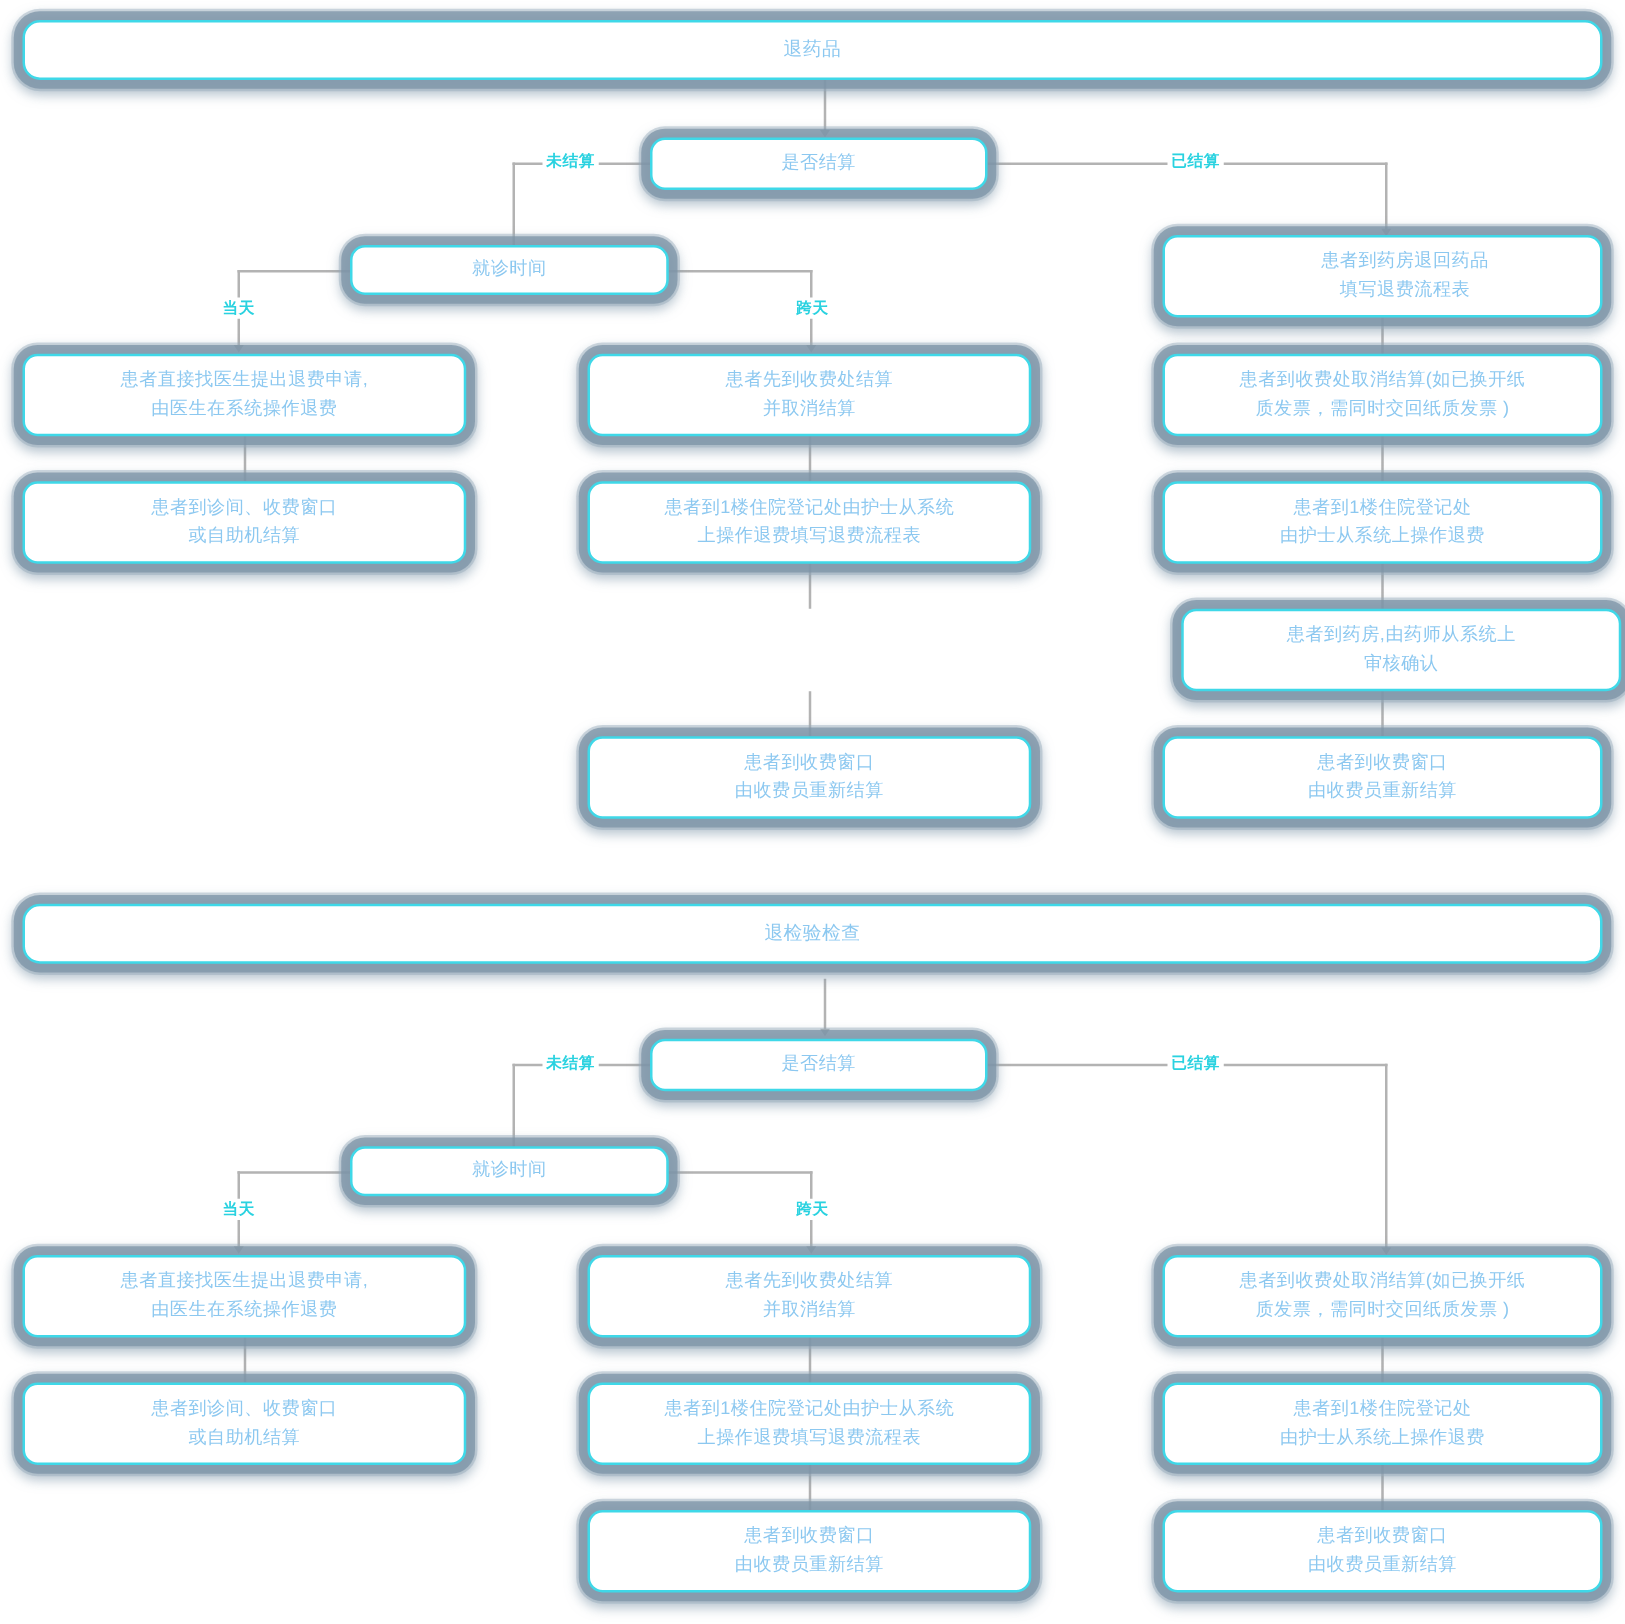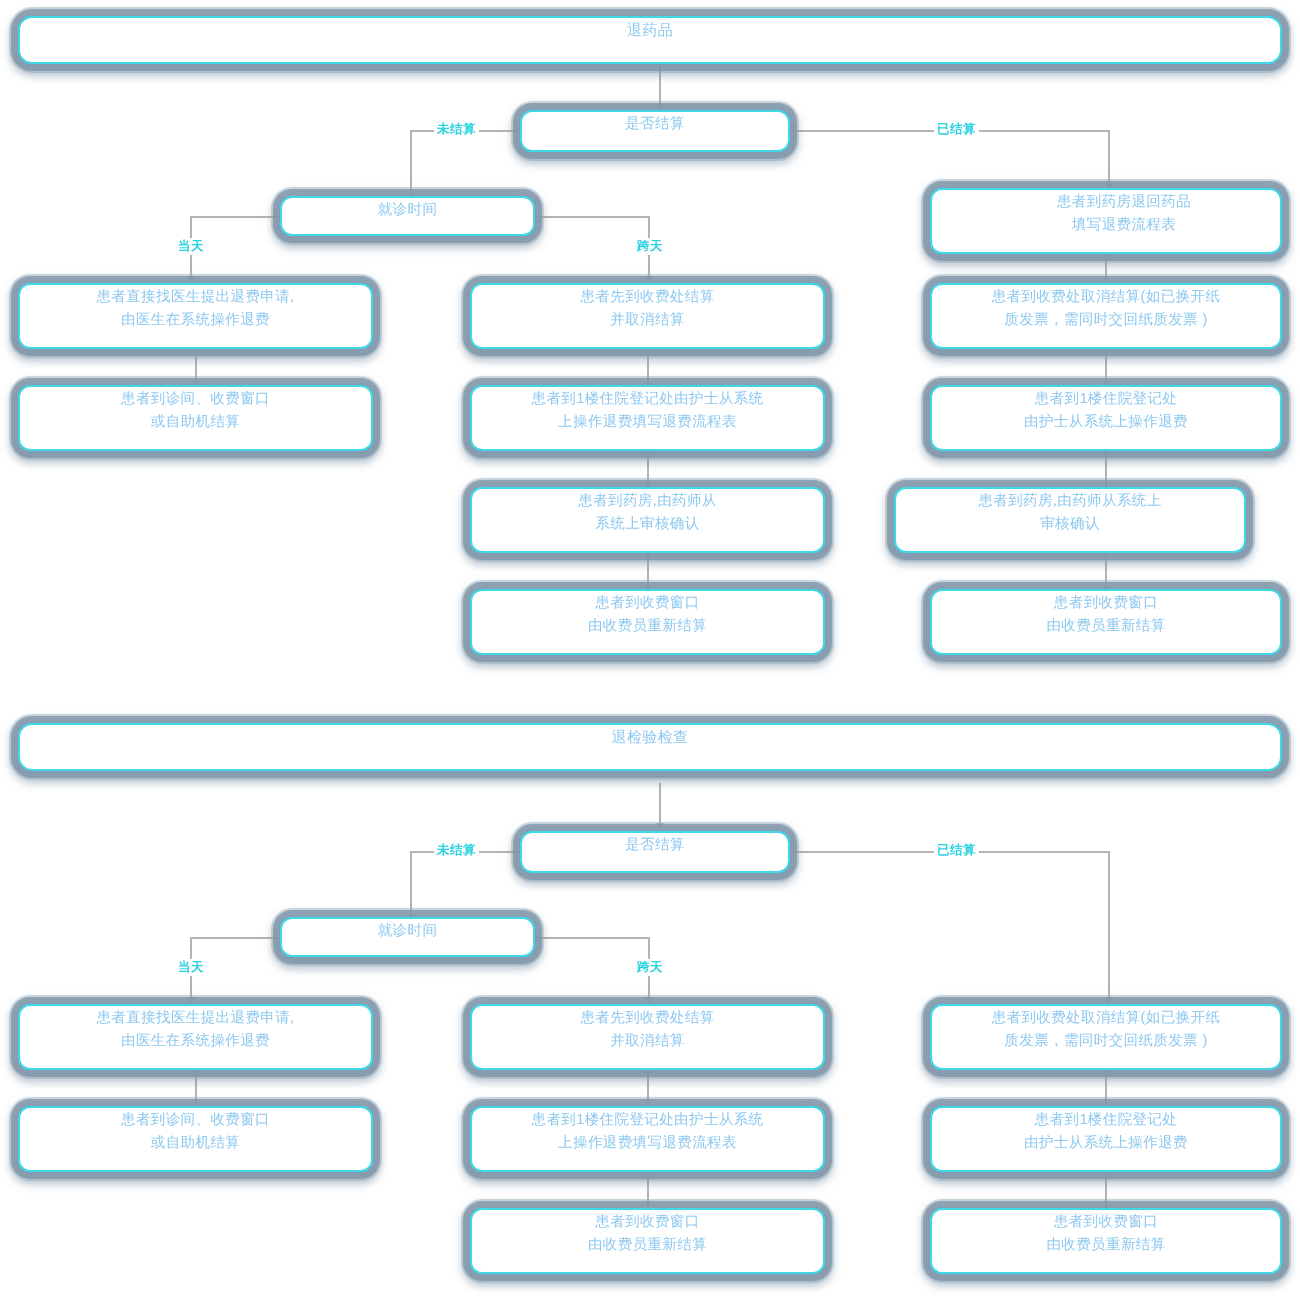--- a/index.html
+++ b/index.html
@@ -23,20 +23,21 @@
     position: absolute;
     box-sizing: border-box;
     background: #ffffff;
     border: 2px solid #3fd8e8;
     border-radius: 12px;
     box-shadow:
       0 0 0 7px rgba(122,146,165,0.72),
       0 0 0 9px rgba(150,170,186,0.45),
       0 4px 9px 8px rgba(120,145,165,0.55);
     display: flex;
+    align-items: center;
     justify-content: center;
     text-align: center;
     color: #8cc8f0;
     font-size: 14.5px;
     line-height: 1.62;
     letter-spacing: 0.4px;
     z-index: 3;
   }
   .node.banner {
     border-radius: 14px;
@@ -131,24 +132,20 @@
   <div class="node" style="left:470px; top:283px; width:355px; height:66px;">
     <span class="txt">患者先到收费处结算
 并取消结算</span>
   </div>
   <div class="line v" style="left:647px; top:349px; width:1.6px; height:36px;"></div>
   <div class="node" style="left:470px; top:385px; width:355px; height:66px;">
     <span class="txt">患者到1楼住院登记处由护士从系统
 上操作退费填写退费流程表</span>
   </div>
   <div class="line v" style="left:647px; top:451px; width:1.6px; height:36px;"></div>
-  <div class="node" style="left:470px; top:487px; width:355px; height:66px;">
-    <span class="txt">患者到药房,由药师从
-系统上审核确认</span>
-  </div>
   <div class="line v" style="left:647px; top:553px; width:1.6px; height:36px;"></div>
   <div class="node" style="left:470px; top:589px; width:355px; height:66px;">
     <span class="txt">患者到收费窗口
 由收费员重新结算</span>
   </div>
 
   <div class="node" style="left:930px; top:188px; width:352px; height:66px;padding-left:36px;">
     <span class="txt">患者到药房退回药品
 填写退费流程表</span>
   </div>
@@ -156,21 +153,21 @@
   <div class="node" style="left:930px; top:283px; width:352px; height:66px;">
     <span class="txt">患者到收费处取消结算(如已换开纸
 质发票，需同时交回纸质发票 )</span>
   </div>
   <div class="line v" style="left:1105px; top:349px; width:1.6px; height:36px;"></div>
   <div class="node" style="left:930px; top:385px; width:352px; height:66px;">
     <span class="txt">患者到1楼住院登记处
 由护士从系统上操作退费</span>
   </div>
   <div class="line v" style="left:1105px; top:451px; width:1.6px; height:36px;"></div>
-  <div class="node" style="left:894px; top:487px; width:352px; height:66px;">
+  <div class="node" style="left:945px; top:487px; width:352px; height:66px;">
     <span class="txt">患者到药房,由药师从系统上
 审核确认</span>
   </div>
   <div class="line v" style="left:1105px; top:553px; width:1.6px; height:36px;"></div>
   <div class="node" style="left:930px; top:589px; width:352px; height:66px;">
     <span class="txt">患者到收费窗口
 由收费员重新结算</span>
   </div>
 
   <div class="node banner" style="left:18px; top:723px; width:1264px; height:48px;">

